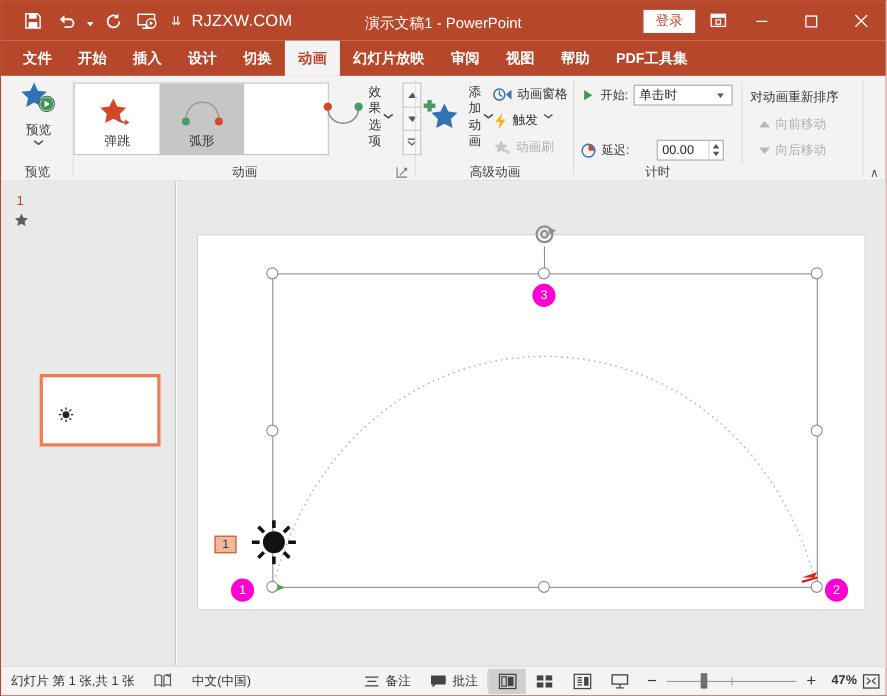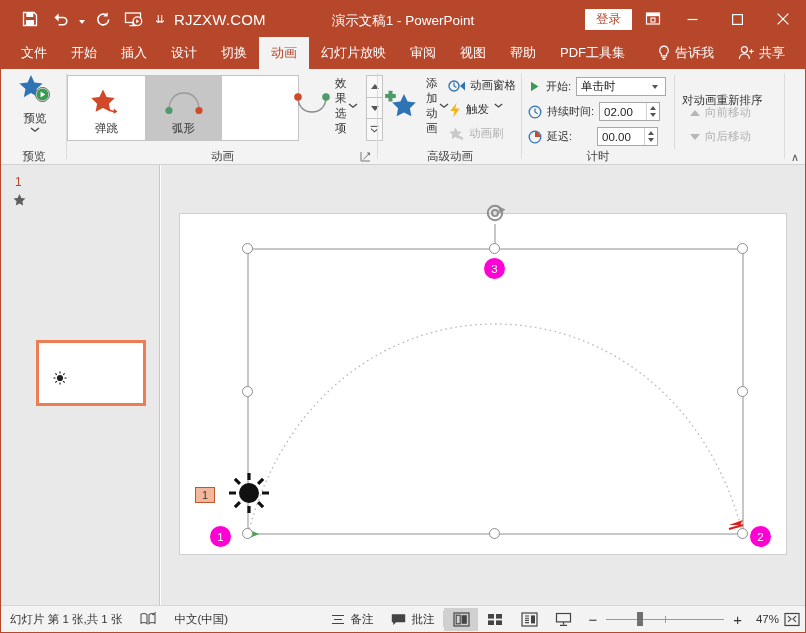--- a/index.html
+++ b/index.html
@@ -60,20 +60,21 @@
   .wbtn {
     width: 45px; height: 36px; display: flex; align-items: center;
     justify-content: center; color: #ffffff;
   }
 
   
   .tabrow {
     position: absolute; left: 0; top: 36px; width: 804px; height: 32px;
     background: #b7472a; display: flex; align-items: stretch;
     padding-left: 8px;
+    font-weight: bold;
   }
   .tab {
     display: flex; align-items: center; padding: 0 12px;
     color: #ffffff; font-size: 13px; white-space: nowrap;
   }
   .tab.active { background: #f3f3f3; color: #b7472a; }
   .tab-right { margin-left: auto; display: flex; padding-right: 8px; }
   .tab-ic { display: flex; align-items: center; gap: 4px; }
 
   
@@ -230,21 +231,21 @@
   .viewbtn.active { background: #d0d0d0; }
   .zoomtrack {
     position: relative; width: 118px; height: 14px; display: flex;
     align-items: center; margin: 0 7px;
   }
   .zoomline { position: absolute; left: 0; right: 0; height: 1px; background: #9a9a9a; }
   .zoomtick { position: absolute; left: 59px; width: 1px; height: 7px; background: #9a9a9a; top: 4px; }
   .zoomthumb {
     position: absolute; left: 31px; width: 6px; height: 14px; background: #6f6f6f;
   }
-  .zoompct { font-size: 11.5px; color: #333; min-width: 31px; text-align: right; }
+  .zoompct { font-size: 11.5px; color: #333; min-width: 31px; text-align: right; font-weight: bold; }
   .fitbtn { width: 26px; display: flex; align-items: center; justify-content: center; }
   .sb-divider { width: 1px; height: 16px; background: #d0d0d0; }
 
   .icon-w { display: inline-flex; align-items: center; justify-content: center; }
 </style>
 </head>
 <body>
 
 <div id="app">
 
@@ -316,45 +317,20 @@
     <div class="tab">开始</div>
     <div class="tab">插入</div>
     <div class="tab">设计</div>
     <div class="tab">切换</div>
     <div class="tab active">动画</div>
     <div class="tab">幻灯片放映</div>
     <div class="tab">审阅</div>
     <div class="tab">视图</div>
     <div class="tab">帮助</div>
     <div class="tab">PDF工具集</div>
-    <div class="tab-right">
-      <div class="tab">
-        <span class="tab-ic">
-          <span class="icon-w">
-            <svg width="14" height="16" viewBox="0 0 14 16">
-                <path d="M7 1.2a4.3 4.3 0 0 1 2.6 7.7v2H4.4v-2A4.3 4.3 0 0 1 7 1.2z" fill="none" stroke="#fff" stroke-width="1.2"></path>
-                <path d="M5 12.6h4M5.6 14.3h2.8" stroke="#fff" stroke-width="1.2"></path>
-              </svg>
-          </span>
-          <span>告诉我</span>
-        </span>
-      </div>
-      <div class="tab">
-        <span class="tab-ic">
-          <span class="icon-w">
-            <svg width="17" height="16" viewBox="0 0 17 16">
-                <circle cx="6.4" cy="4.6" r="3" fill="none" stroke="#fff" stroke-width="1.2"></circle>
-                <path d="M1.4 14c0-3 2.2-5.2 5-5.2s5 2.2 5 5.2" fill="none" stroke="#fff" stroke-width="1.2"></path>
-                <path d="M13.4 4.2v4.4M11.2 6.4h4.4" stroke="#fff" stroke-width="1.2"></path>
-              </svg>
-          </span>
-          <span>共享</span>
-        </span>
-      </div>
-    </div>
   </div>
 
   <div class="ribbon">
 
     <div class="grp" style="left:0; width:66px;">
       <div class="prevbtn">
         <span class="icon-w">
           <svg width="40" height="36" viewBox="0 0 40 36">
             <path d="M16 2l3.4 7.6 8.2.9-6.1 5.6 1.7 8.1L16 20.1l-7.2 4.1 1.7-8.1-6.1-5.6 8.2-.9z" fill="#2e74b5"></path>
             <circle cx="27.5" cy="21.5" r="7" fill="#ffffff" stroke="#5a5a5a" stroke-width="1"></circle>
@@ -501,57 +477,41 @@
         </span>
         <span class="tl">开始:</span>
         <span class="combo" style="width:90px;justify-content:space-between;">
           <span class="cv">单击时</span>
           <span class="cb">
               <i class="tri-dn-s"></i>
             </span>
         </span>
       </div>
 
-      <div class="trow" style="left:6px; top:33px;">
-        <span class="icon-w">
-          <svg width="14" height="14" viewBox="0 0 14 14">
-              <circle cx="7" cy="7" r="5.8" fill="none" stroke="#2e74b5" stroke-width="1.3"></circle>
-              <path d="M7 3.6V7l2.6 1.8" fill="none" stroke="#2e74b5" stroke-width="1.2"></path>
-            </svg>
-        </span>
-        <span class="tl">持续时间:</span>
-        <span class="spin">
-          <span class="sv">02.00</span>
-          <span class="sb">
-              <i class="tri-up-s"></i>
-              <i class="tri-dn-s"></i>
-            </span>
-        </span>
-      </div>
 
       <div class="trow" style="left:6px; top:58px;">
         <span class="icon-w">
           <svg width="14" height="14" viewBox="0 0 14 14">
               <circle cx="7" cy="7" r="5.8" fill="none" stroke="#2e74b5" stroke-width="1.3"></circle>
               <path d="M7 7V1.6a5.4 5.4 0 0 1 5.2 5.4z" fill="#d2492a"></path>
             </svg>
         </span>
         <span class="tl">延迟:</span>
         <span class="spin" style="margin-left:20px;">
           <span class="sv">00.00</span>
           <span class="sb">
               <i class="tri-up-s"></i>
               <i class="tri-dn-s"></i>
             </span>
         </span>
       </div>
 
       <div class="grp-sep" style="left:152px; top:6px; height:74px;"></div>
 
-      <div class="reordertitle" style="left:160px; top:24px;">对动画重新排序</div>
+      <div class="reordertitle" style="left:160px; top:12px;">对动画重新排序</div>
       <div class="moveitem" style="left:168px; top:36px;">
         <i class="tri-up-g"></i>
         <span class="lbl">向前移动</span>
       </div>
       <div class="moveitem" style="left:168px; top:60px;">
         <i class="tri-dn-g"></i>
         <span class="lbl">向后移动</span>
       </div>
 
       <div class="grp-label" style="width:152px; left:0;">计时</div>

